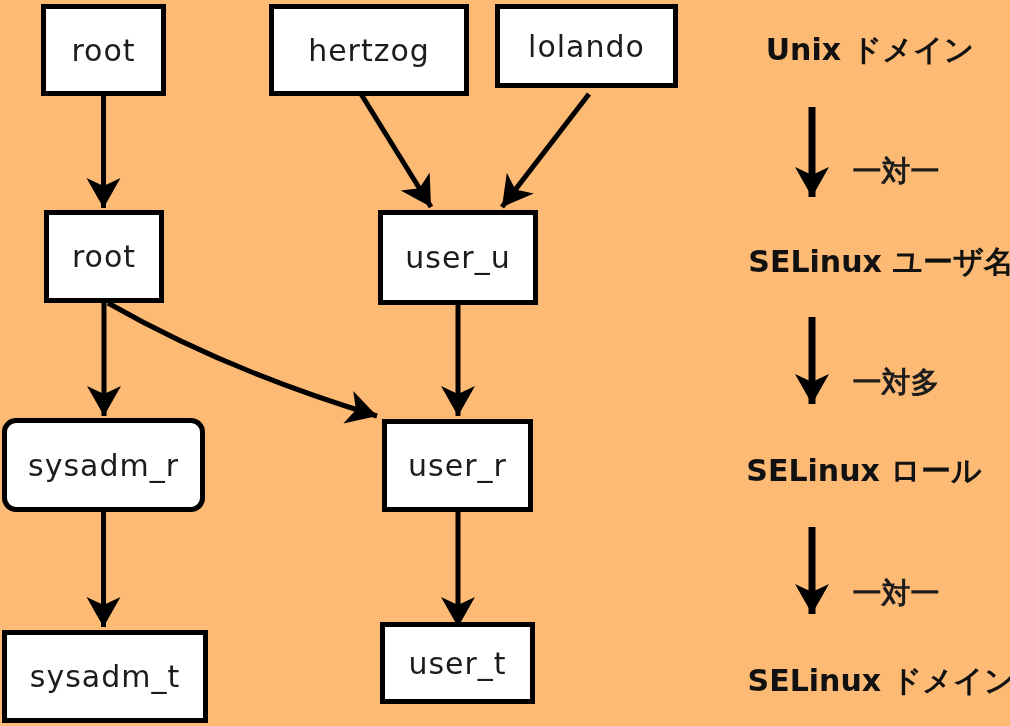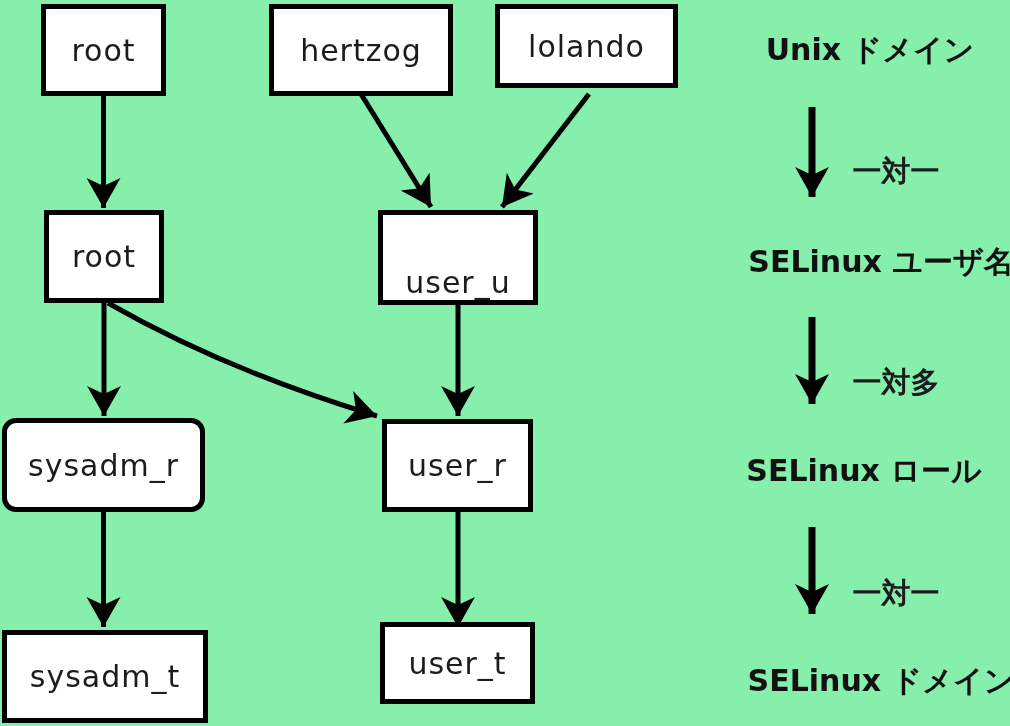--- a/index.html
+++ b/index.html
@@ -5,21 +5,21 @@
   html, body {
     margin: 0;
     padding: 0;
     background: #ffffff;
     font-family: "DejaVu Sans", "Liberation Sans", sans-serif;
   }
   .canvas {
     position: relative;
     width: 1010px;
     height: 726px;
-    background: #86efac;
+    background: #fdba74;
     overflow: hidden;
   }
   .edges-layer {
     position: absolute;
     left: 0;
     top: 0;
     width: 1010px;
     height: 726px;
   }
   .node {
@@ -29,24 +29,24 @@
     background: #ffffff;
     display: flex;
     align-items: center;
     justify-content: center;
     font-size: 30px;
     letter-spacing: 1px;
     color: #1c1c1c;
     z-index: 2;
   }
   .node-unix-root      { left: 41px;  top: 4px;   width: 125px; height: 92px; }
-  .node-unix-hertzog   { left: 269px; top: 4px;   width: 184px; height: 92px; }
+  .node-unix-hertzog   { left: 269px; top: 4px;   width: 200px; height: 92px; }
   .node-unix-lolando   { left: 495px; top: 4px;   width: 183px; height: 84px; }
   .node-seuser-root    { left: 44px;  top: 210px; width: 120px; height: 93px; }
-  .node-seuser-user-u  { left: 378px; top: 210px; width: 160px; height: 95px; align-items: flex-end; }
+  .node-seuser-user-u  { left: 378px; top: 210px; width: 160px; height: 95px; }
   .node-role-sysadm-r  { left: 2px;   top: 418px; width: 203px; height: 94px; border-radius: 14px; }
   .node-role-user-r    { left: 382px; top: 419px; width: 151px; height: 93px; }
   .node-domain-sysadm-t{ left: 2px;   top: 630px; width: 206px; height: 93px; }
   .node-domain-user-t  { left: 380px; top: 622px; width: 155px; height: 82px; }
 
   .legend-level {
     position: absolute;
     transform: translateX(-50%);
     white-space: nowrap;
     font-weight: 700;

